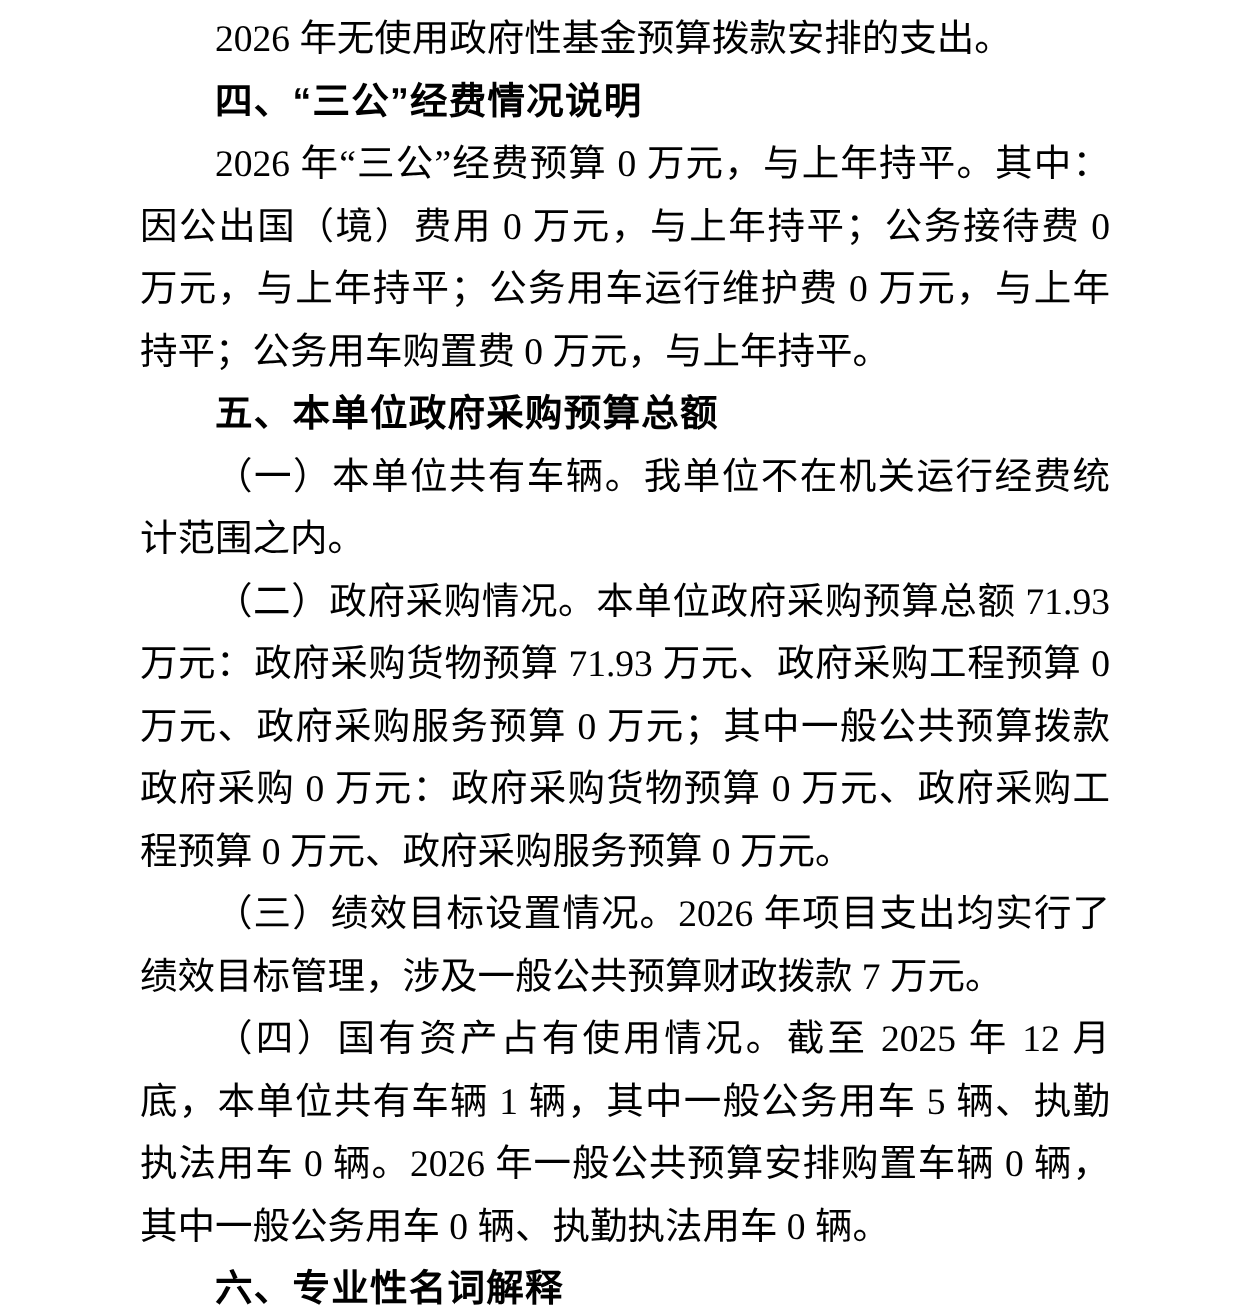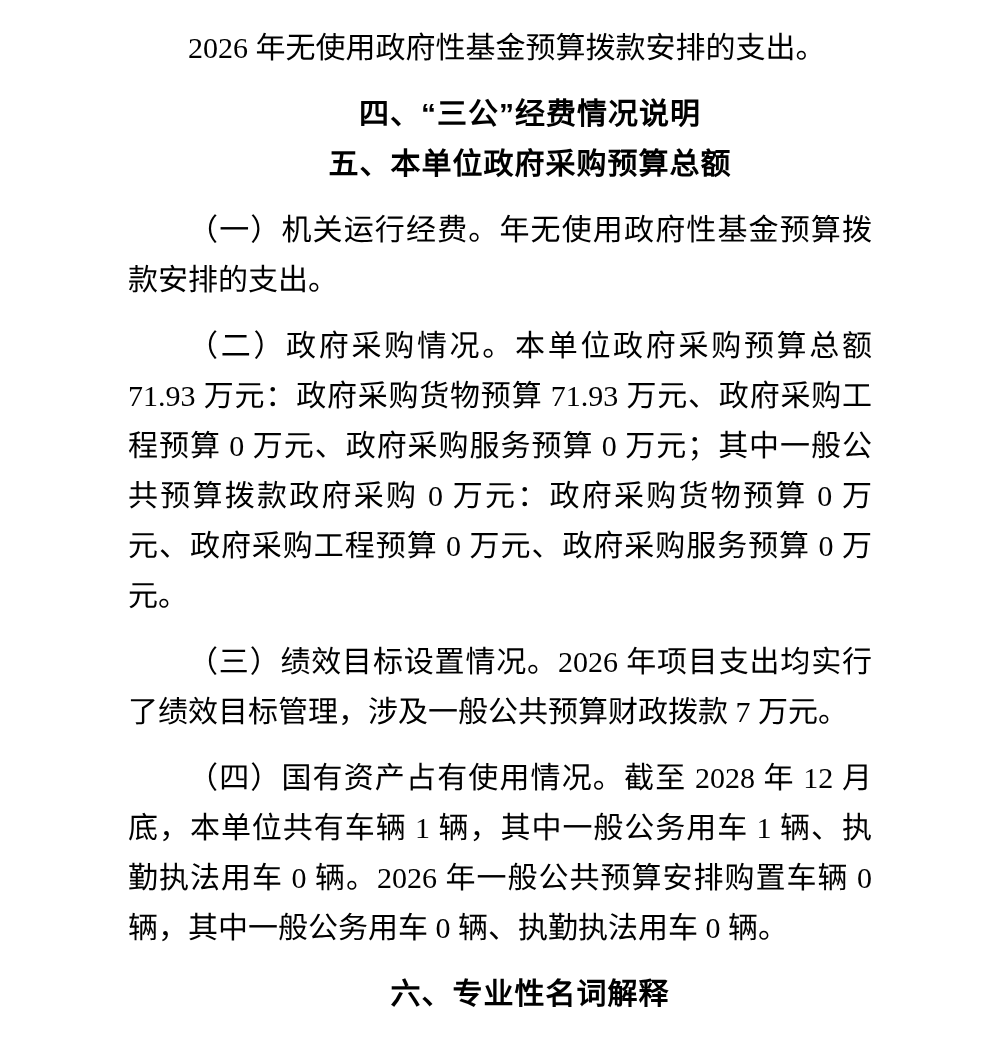--- a/index.html
+++ b/index.html
@@ -17,49 +17,49 @@
     position: absolute;
     top: 7px;
     left: 112px;
     width: 776px;
     color: #000000;
     font-family: "Liberation Serif", "DejaVu Serif", serif;
     font-size: 30px;
     line-height: 50px;
   }
   .para {
-    margin: 16px;
+    margin: 0;
     text-indent: 2em;
     text-align: justify;
     text-justify: inter-character;
   }
   .heading {
     margin: 0;
     text-indent: 2em;
     font-family: "Liberation Sans", "DejaVu Sans", sans-serif;
     font-weight: 700;
     font-size: 30px;
     line-height: 50px;
     letter-spacing: 1px;
-    text-align: center;
   }
 </style>
 </head>
 <body>
 
 <div class="page">
   <p class="para">2026 年无使用政府性基金预算拨款安排的支出。</p>
 
   <h2 class="heading">四、“三公”经费情况说明</h2>
 
+  <p class="para">2026 年“三公”经费预算 0 万元，与上年持平。其中：因公出国（境）费用 0 万元，与上年持平；公务接待费 0 万元，与上年持平；公务用车运行维护费 0 万元，与上年持平；公务用车购置费 0 万元，与上年持平。</p>
 
   <h2 class="heading">五、本单位政府采购预算总额</h2>
 
-  <p class="para">（一）机关运行经费。年无使用政府性基金预算拨款安排的支出。</p>
+  <p class="para">（一）本单位共有车辆。我单位不在机关运行经费统计范围之内。</p>
 
   <p class="para">（二）政府采购情况。本单位政府采购预算总额 71.93 万元：政府采购货物预算 71.93 万元、政府采购工程预算 0 万元、政府采购服务预算 0 万元；其中一般公共预算拨款政府采购 0 万元：政府采购货物预算 0 万元、政府采购工程预算 0 万元、政府采购服务预算 0 万元。</p>
 
   <p class="para">（三）绩效目标设置情况。2026 年项目支出均实行了绩效目标管理，涉及一般公共预算财政拨款 7 万元。</p>
 
-  <p class="para">（四）国有资产占有使用情况。截至 2028 年 12 月底，本单位共有车辆 1 辆，其中一般公务用车 1 辆、执勤执法用车 0 辆。2026 年一般公共预算安排购置车辆 0 辆，其中一般公务用车 0 辆、执勤执法用车 0 辆。</p>
+  <p class="para">（四）国有资产占有使用情况。截至 2025 年 12 月底，本单位共有车辆 1 辆，其中一般公务用车 5 辆、执勤执法用车 0 辆。2026 年一般公共预算安排购置车辆 0 辆，其中一般公务用车 0 辆、执勤执法用车 0 辆。</p>
 
   <h2 class="heading">六、专业性名词解释</h2>
 </div>
 
 </body></html>

